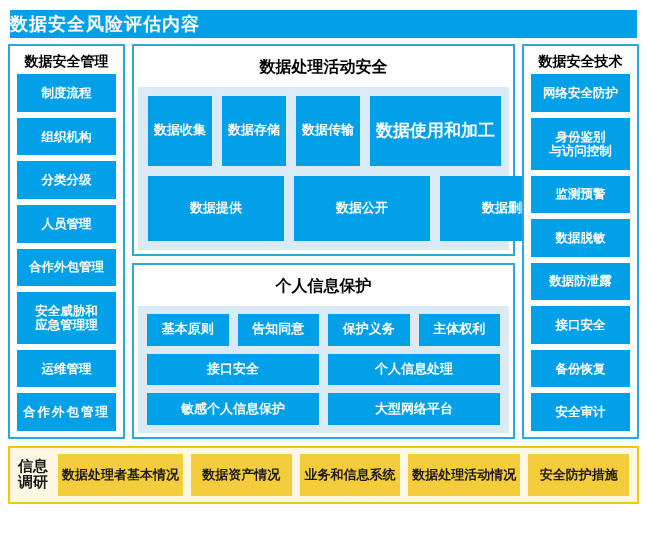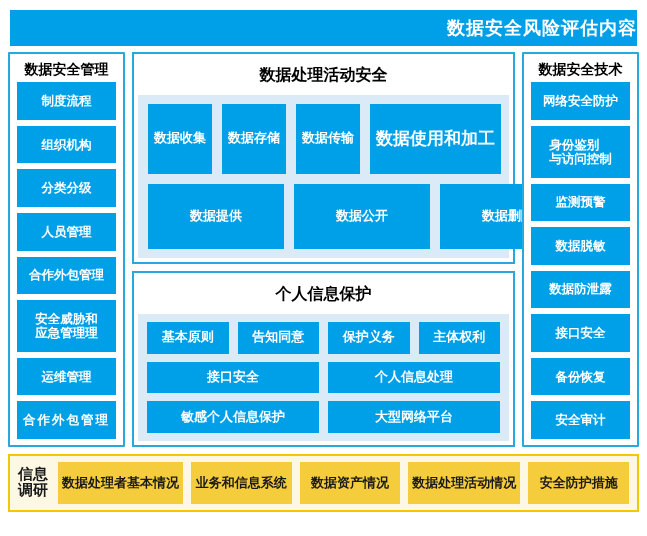--- a/index.html
+++ b/index.html
@@ -16,25 +16,25 @@
   .page {
     position: relative;
     width: 647px;
     height: 536px;
     box-sizing: border-box;
     padding: 8px 8px 0 8px;
   }
 
   
   .title-bar {
-    height: 36px;
+    height: 28px;
     background: #00a0e9;
     display: flex;
     align-items: center;
-    justify-content: flex-end;
+    justify-content: flex-start;
     margin: 2px 2px 6px 2px;
   }
   .title-bar .title-text {
     color: #ffffff;
     font-size: 18px;
     font-weight: bold;
     letter-spacing: 1px;
   }
 
   
@@ -75,20 +75,21 @@
     flex: 1 1 auto;
   }
   .chip {
     background: #00a0e9;
     color: #ffffff;
     font-size: 12.5px;
     font-weight: bold;
     display: flex;
     align-items: center;
     justify-content: center;
+    text-align: center;
     line-height: 1.15;
     flex: 1 1 auto;
     white-space: pre-line;
     padding: 2px 1px;
     box-sizing: border-box;
   }
   .chip.spaced { letter-spacing: 2px; }
 
   
   .center-col {
@@ -273,19 +274,19 @@
         <div class="chip">安全审计</div>
       </div>
     </div>
 
   </div>
 
   <div class="bottom-bar">
     <div class="bottom-label">信息
 调研</div>
     <div class="ybtn">数据处理者基本情况</div>
+    <div class="ybtn">数据资产情况</div>
     <div class="ybtn">业务和信息系统</div>
-    <div class="ybtn">数据资产情况</div>
     <div class="ybtn">数据处理活动情况</div>
     <div class="ybtn">安全防护措施</div>
   </div>
 
 </div>
 
 </body></html>

